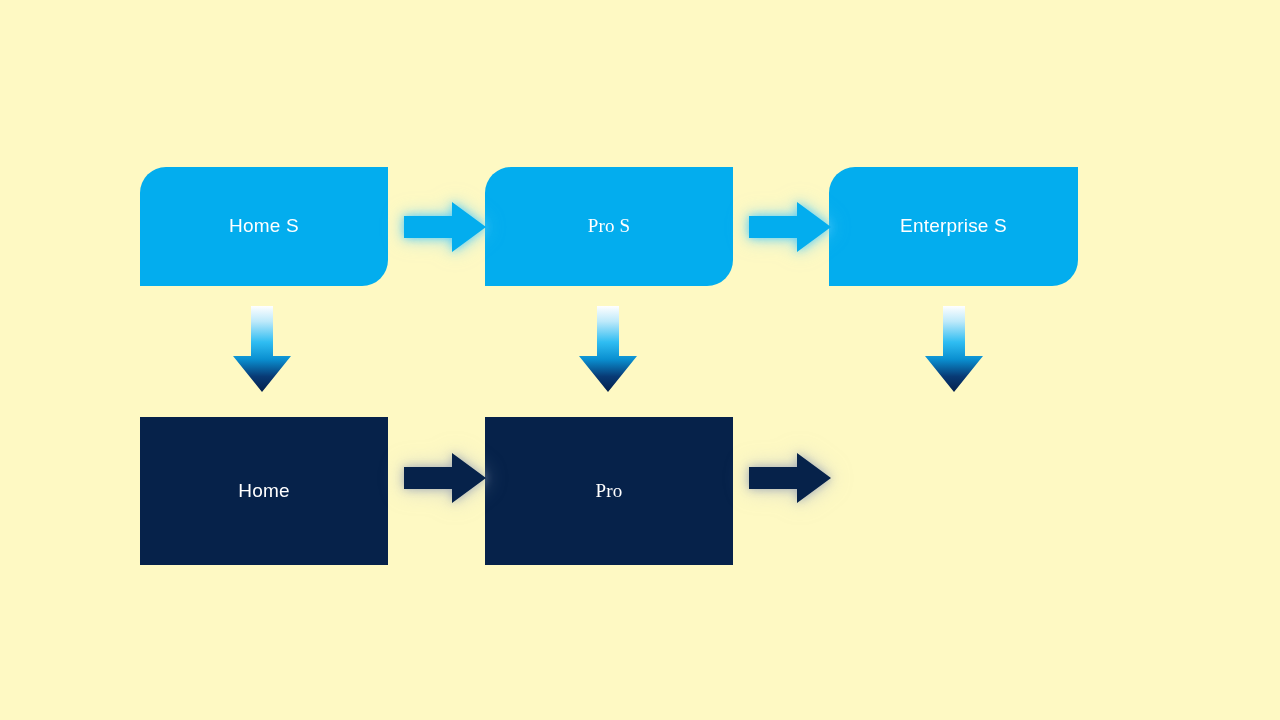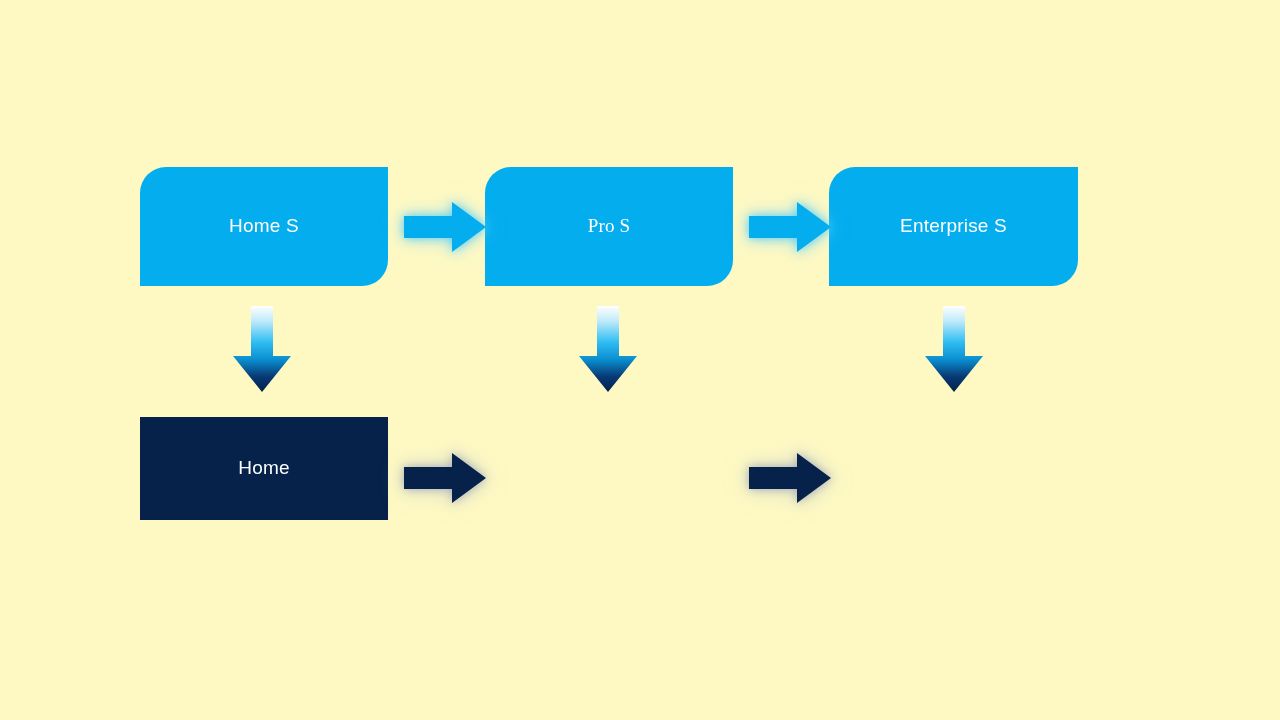--- a/index.html
+++ b/index.html
@@ -51,21 +51,21 @@
     border-radius: 0;
   }
 
   
   .r1 { top: 167px; height: 119px; }
   .c1 { left: 140px; width: 248px; }
   .c2 { left: 485px; width: 248px; font-family: Liberation Serif, serif; }
   .c3 { left: 829px; width: 249px; }
 
   
-  .r2 { top: 417px; height: 103px; }
+  .r2 { top: 417px; height: 148px; }
 
   
   .arrow {
     position: absolute;
   }
   .arrow svg {
     display: block;
     overflow: visible;
   }
 
@@ -175,20 +175,23 @@
         </linearGradient>
       </defs>
       <polygon points="22,0 44,0 44,50 62,50 33,86 4,50 22,50" fill="url(#downGrad3)"></polygon>
     </svg>
   </div>
 
   <div class="node product r2 c1">
     <span>Home</span>
   </div>
 
+  <div class="node product r2 c2">
+    <span>Pro</span>
+  </div>
 
 
   <div class="arrow arrow-right-dark ad1">
     <svg width="82" height="50" viewBox="0 0 82 50" xmlns="http://www.w3.org/2000/svg">
       <polygon points="0,14 48,14 48,0 82,25 48,50 48,36 0,36" fill="#06224A"></polygon>
     </svg>
   </div>
 
   <div class="arrow arrow-right-dark ad2">
     <svg width="82" height="50" viewBox="0 0 82 50" xmlns="http://www.w3.org/2000/svg">

